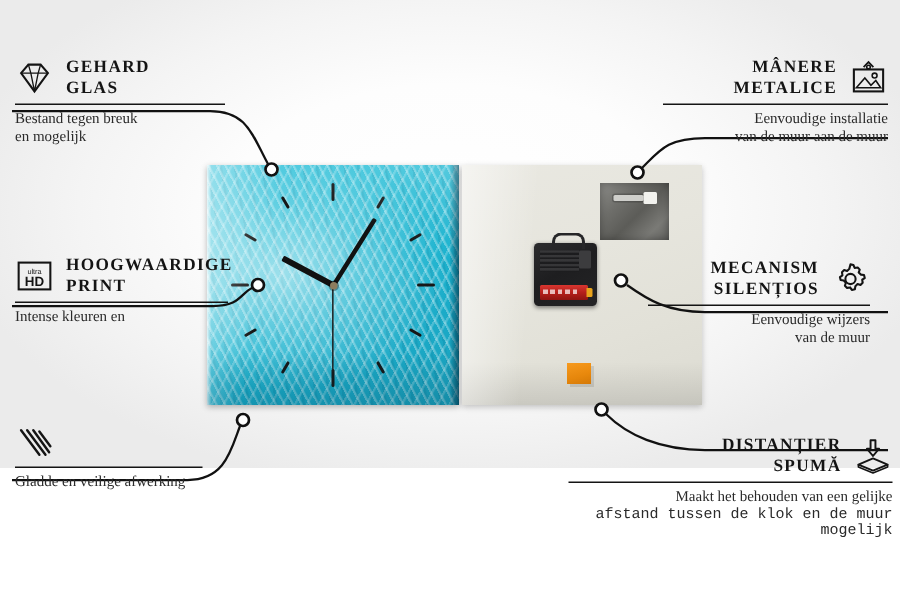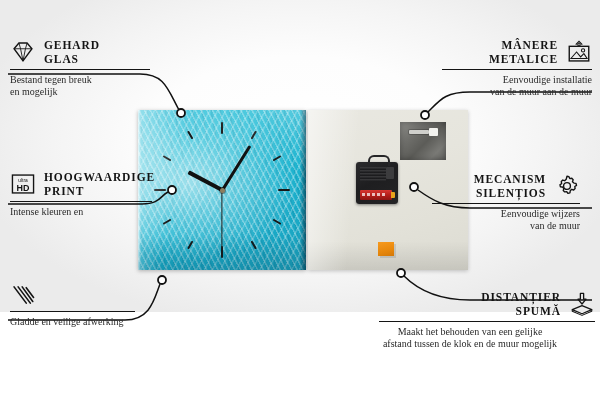--- a/index.html
+++ b/index.html
@@ -278,17 +278,17 @@
       </span>
       <span class="ico">
         <svg viewBox="0 0 32 32">
           <path d="M14 3 h4 v7 h3 l-5 6 -5 -6 h3 Z" fill="none" stroke="currentColor" stroke-width="1.6" stroke-linejoin="round"></path>
           <path d="M16 18 L28 23 L16 28 L4 23 Z" fill="none" stroke="currentColor" stroke-width="1.6" stroke-linejoin="round"></path>
           <path d="M4 23 v2 l12 5 12-5 v-2" fill="none" stroke="currentColor" stroke-width="1.3" stroke-linejoin="round"></path>
         </svg>
       </span>
     </div>
     <div class="co-rule" style="width:216px;margin-left:auto;"></div>
-    <div class="co-desc" style="text-align:center;">Maakt het behouden van een gelijke</div>
-    <div class="co-desc" style="text-align:center;">afstand tussen de klok en de muur mogelijk</div>
+    <div class="co-desc" style="">Maakt het behouden van een gelijke</div>
+    <div class="co-desc" style="font-family:Liberation Mono, monospace;">afstand tussen de klok en de muur mogelijk</div>
   </div>
 
 </div>
 
 </body></html>

